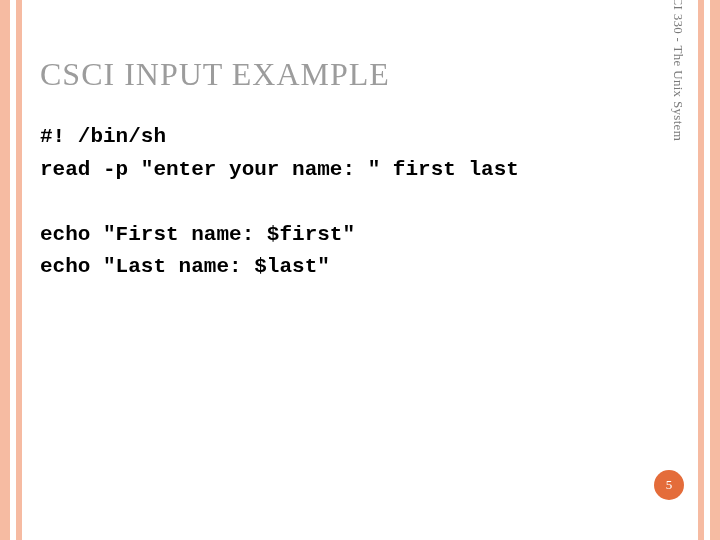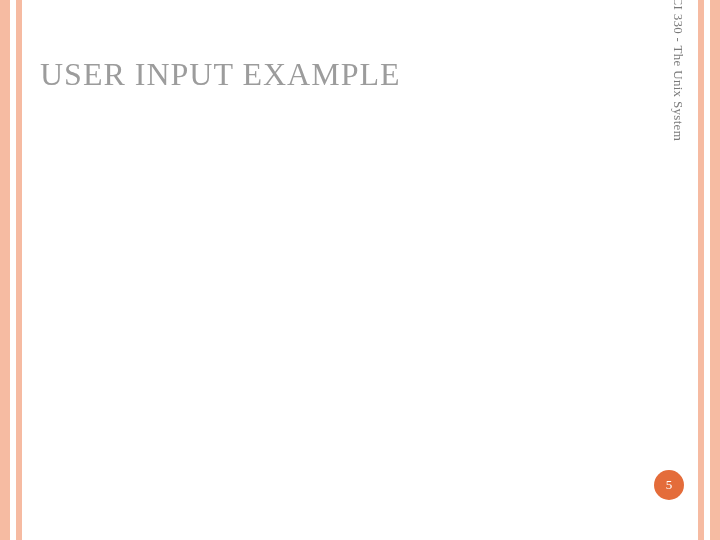--- a/index.html
+++ b/index.html
@@ -77,20 +77,25 @@
 </style>
 </head>
 <body>
 
 <div class="stripe stripe-left-1"></div>
 <div class="stripe stripe-left-2"></div>
 <div class="stripe stripe-right-1"></div>
 <div class="stripe stripe-right-2"></div>
 
 <div class="content">
-  <h1 class="title">USER INPUT EXAMPLE</h1>
+  <h1 class="title">CSCI INPUT EXAMPLE</h1>
+  <div class="code">#! /bin/sh
+read -p "enter your name: " first last
+
+echo "First name: $first"
+echo "Last name: $last"</div>
 </div>
 
 <div class="side-label">CSCI 330 - The Unix System</div>
 
 <div class="page-badge">
   <span>5</span>
 </div>
 
 </body></html>

